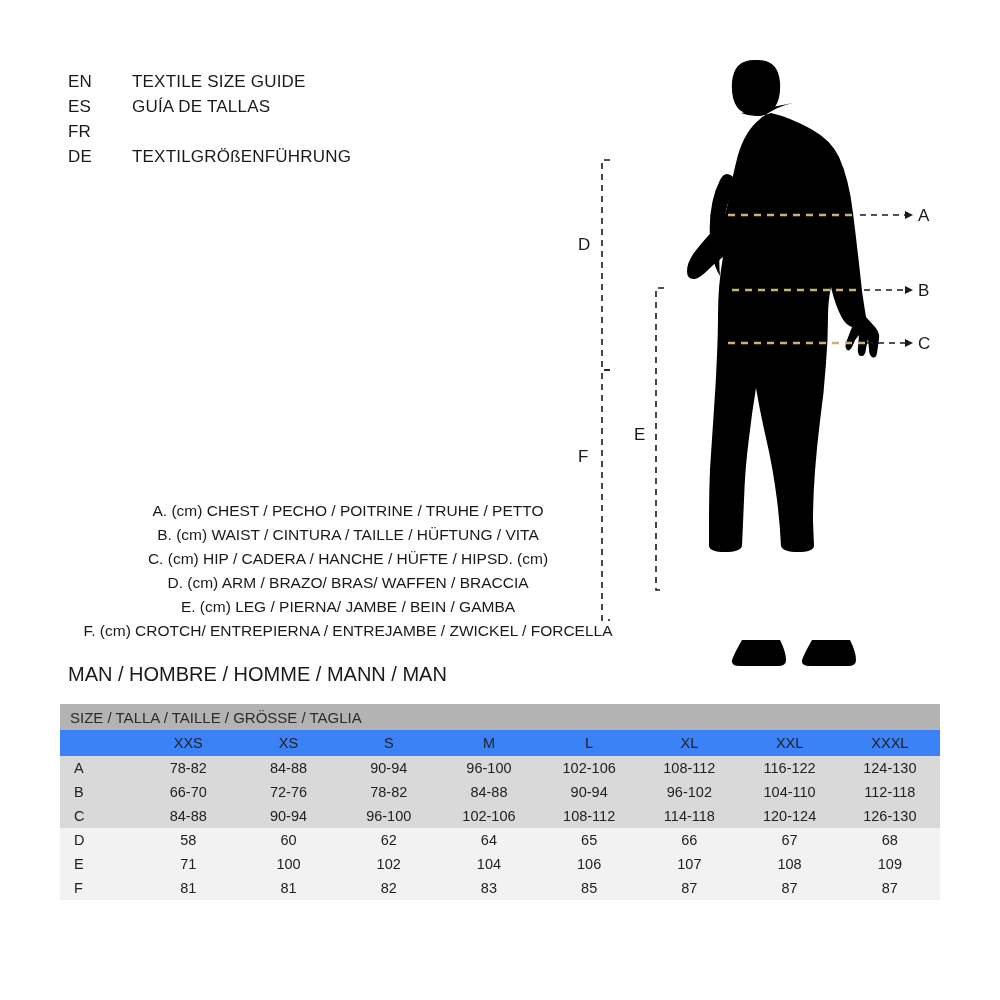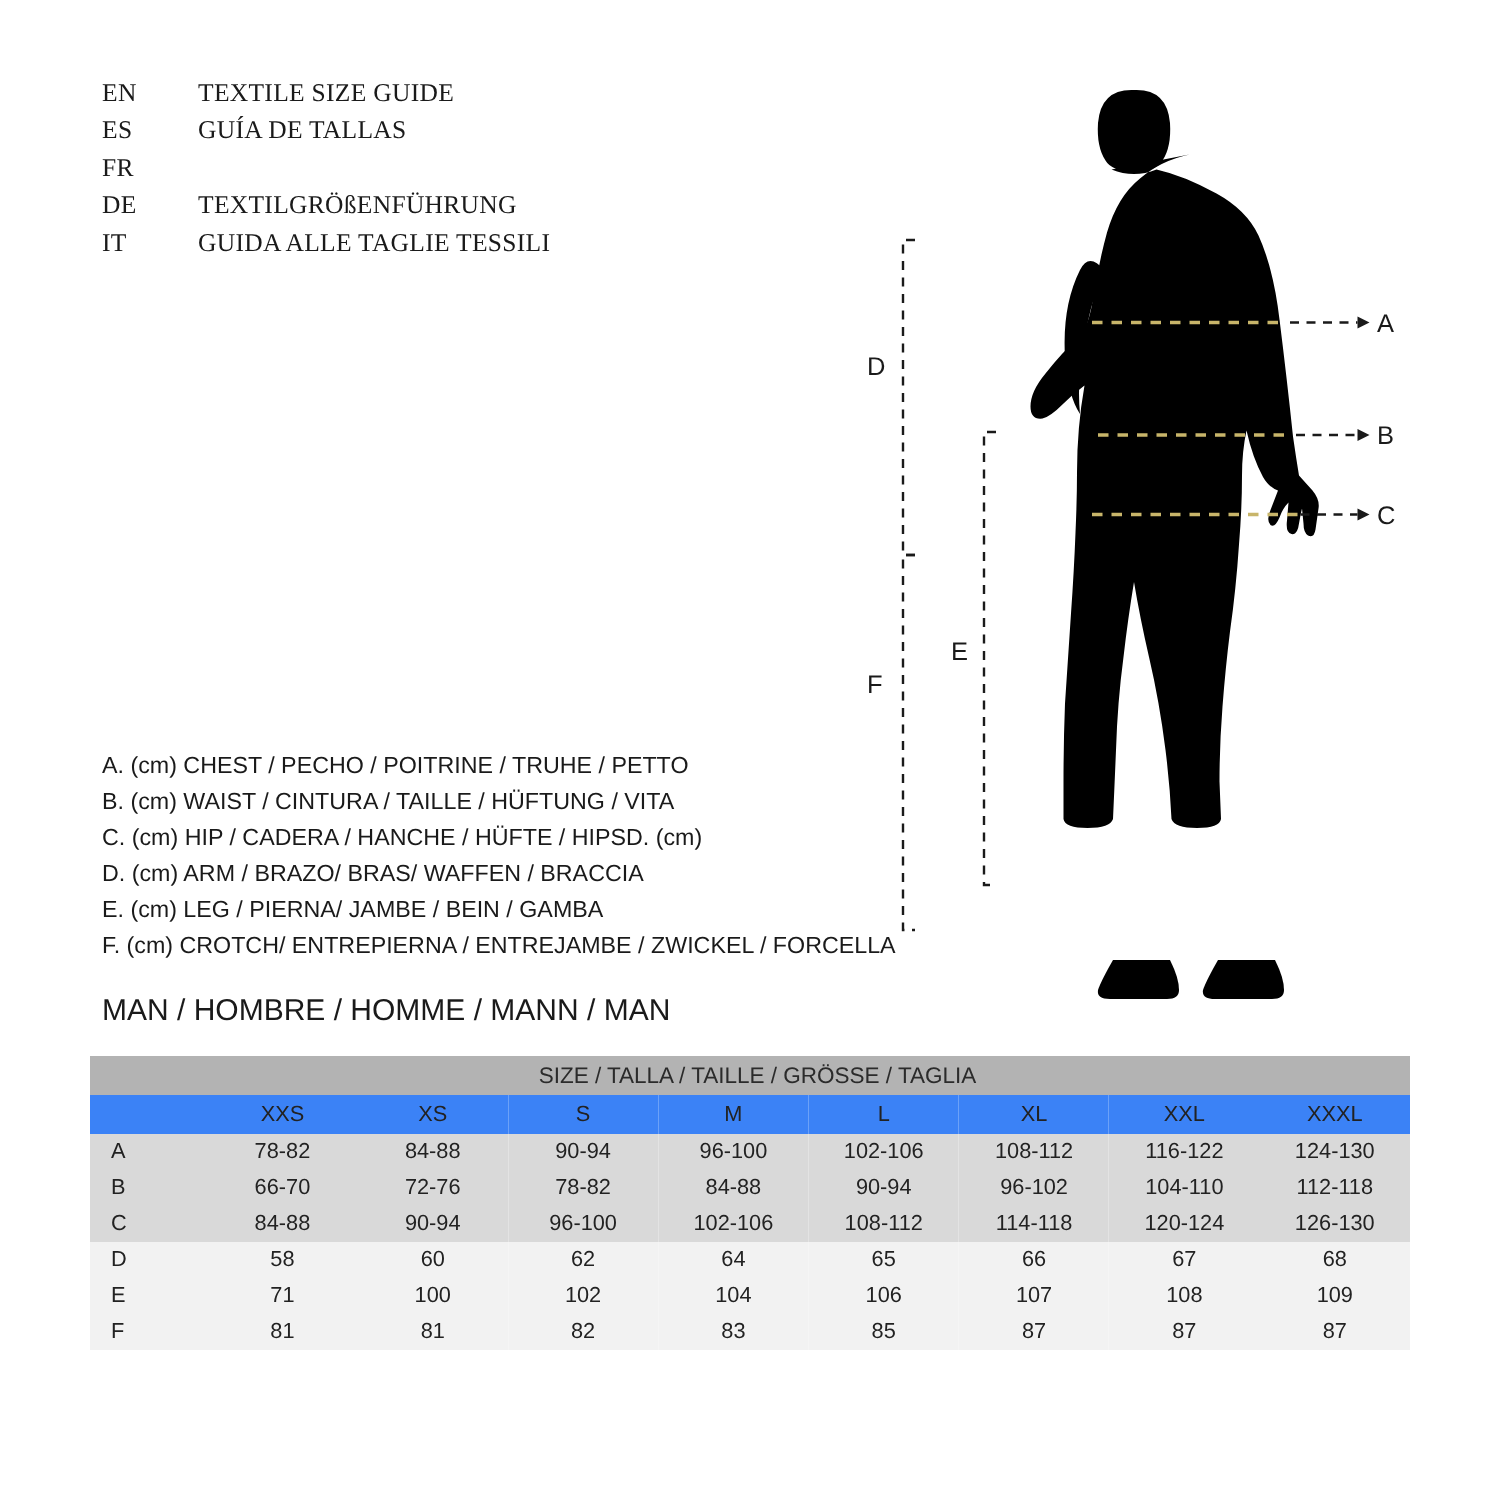--- a/index.html
+++ b/index.html
@@ -13,23 +13,22 @@
     position: relative;
     font-family: "Liberation Sans", sans-serif;
     color: #1a1a1a;
     overflow: hidden;
   }
 
   
   #title-block {
     position: absolute;
     left: 68px;
-    top: 52px;
+    top: 72px;
     width: 480px;
-    font-family: Liberation Serif, serif;
   }
   .title-row {
     display: flex;
     align-items: baseline;
     height: 25px;
     font-size: 17px;
     letter-spacing: 0.2px;
   }
   .title-lang {
     width: 64px;
@@ -38,20 +37,21 @@
   .title-text {
     white-space: nowrap;
   }
 
   
   #legend-block {
     position: absolute;
     left: 68px;
     top: 502px;
     width: 560px;
+    text-align: center;
   }
   .legend-row {
     height: 24px;
     font-size: 15.5px;
     white-space: nowrap;
   }
   #gender-label {
     position: absolute;
     left: 68px;
     top: 663px;
@@ -92,21 +92,21 @@
   }
   #size-table td, #size-table th {
     padding: 0;
     height: 24px;
     font-weight: normal;
     text-align: center;
     color: #222;
   }
   #size-table tr.caption-row td {
     background: #b3b3b3;
-    text-align: center;
+    text-align: left;
     padding-left: 10px;
     height: 26px;
     font-size: 15px;
     color: #2b2b2b;
   }
   #size-table tr.header-row td {
     background: #3b82f6;
     height: 26px;
   }
   #size-table tr.band-dark td {
@@ -134,24 +134,20 @@
   <div class="title-row">
     <div class="title-lang">ES</div>
     <div class="title-text">GUÍA DE TALLAS</div>
   </div>
   <div class="title-row">
     <div class="title-lang">FR</div>
   </div>
   <div class="title-row">
     <div class="title-lang">DE</div>
     <div class="title-text">TEXTILGRÖßENFÜHRUNG</div>
-  </div>
-  <div class="title-row">
-    <div class="title-lang">IT</div>
-    <div class="title-text">GUIDA ALLE TAGLIE TESSILI</div>
   </div>
 </div>
 
 <div id="figure-area">
   <svg width="400" height="630" viewBox="0 0 400 630">
 
     <g fill="#000000">
 
       <path d="M196 20 q22 -1 24 22 q1 16 -5 25 q-4 7 -19 8 q-15 -1 -19 -8 q-6 -9 -5 -25 q2 -23 24 -22 Z"></path>
 

